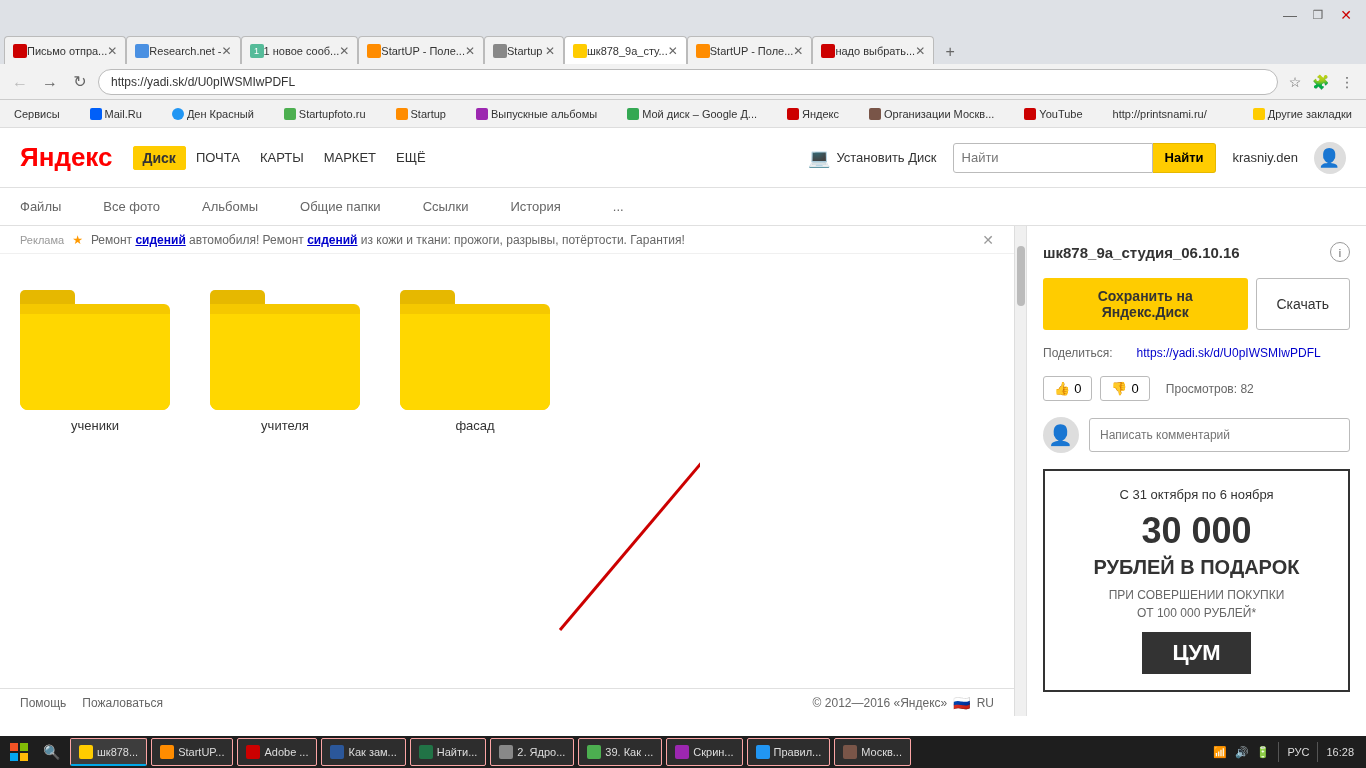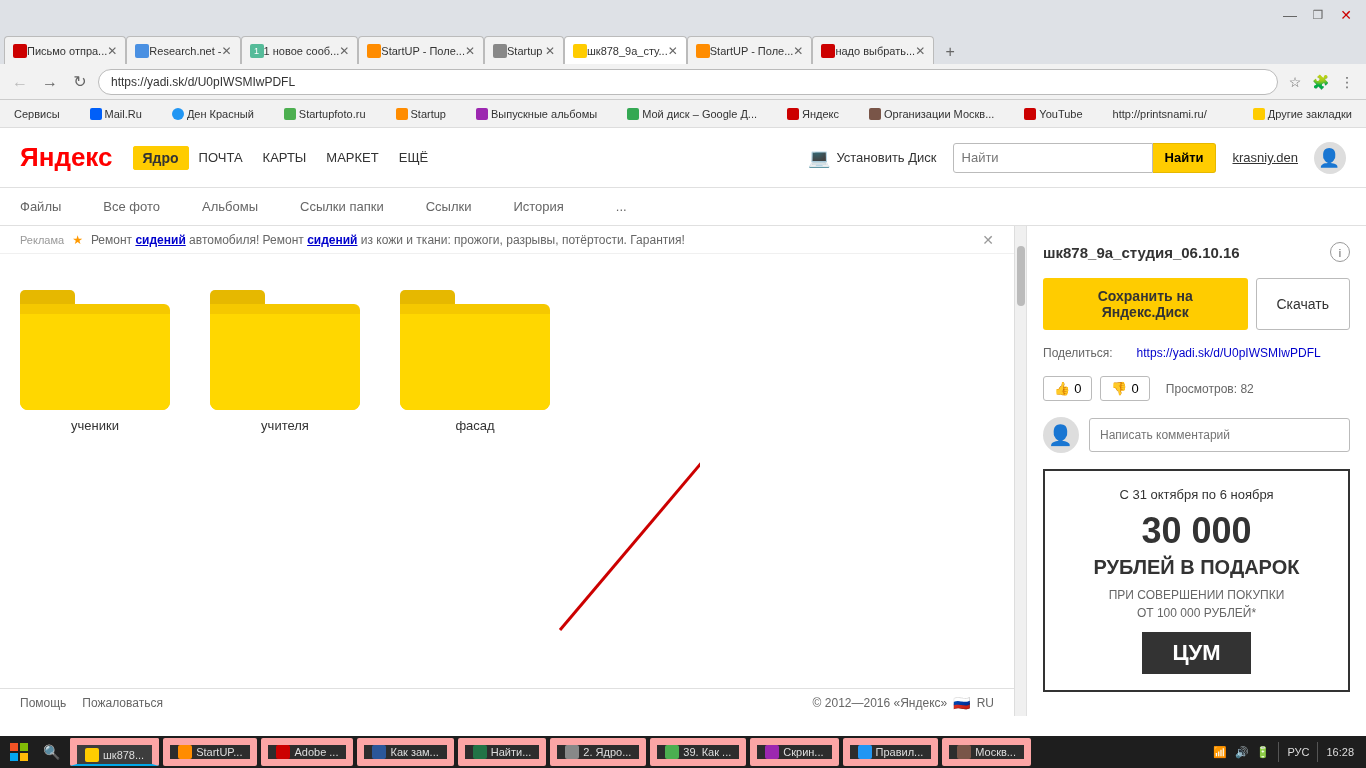--- a/index.html
+++ b/index.html
@@ -34,21 +34,21 @@
     .yandex-logo { display: flex; align-items: center; gap: 2px; margin-right: 12px; }
     .logo-yandex { font-size: 26px; font-weight: bold; color: #ff0000; font-family: 'Arial', sans-serif; }
     .logo-disk { font-size: 14px; font-weight: bold; color: #333; border: 2px solid #ffcc00; padding: 2px 8px; border-radius: 3px; background: #ffcc00; }
     .header-nav { display: flex; gap: 20px; margin-left: 10px; }
     .header-nav-item { font-size: 13px; color: #333; cursor: pointer; text-transform: uppercase; font-weight: normal; }
     .header-right { display: flex; align-items: center; gap: 16px; margin-left: auto; }
     .install-disk-btn { display: flex; align-items: center; gap: 6px; font-size: 13px; color: #333; cursor: pointer; }
     .search-bar { display: flex; }
     .search-input { width: 200px; height: 30px; border: 1px solid #bbb; border-radius: 3px 0 0 3px; padding: 0 8px; font-size: 13px; outline: none; }
     .search-btn { height: 30px; padding: 0 12px; background: #ffcc00; border: 1px solid #e6b800; border-left: none; border-radius: 0 3px 3px 0; cursor: pointer; font-size: 13px; font-weight: bold; }
-    .user-name { font-size: 13px; color: #333; cursor: pointer; text-decoration: underline; }
+    .user-name { font-size: 13px; color: #333; cursor: pointer; }
     .user-avatar { width: 32px; height: 32px; border-radius: 50%; background: #ddd; display: flex; align-items: center; justify-content: center; cursor: pointer; overflow: hidden; }
 
     
     .sub-nav { display: flex; align-items: center; height: 38px; padding: 0 20px; border-bottom: 1px solid #e0e0e0; gap: 42px; }
     .sub-nav-item { font-size: 13px; color: #666; cursor: pointer; }
     .sub-nav-more { font-size: 13px; color: #666; cursor: pointer; margin-left: 10px; }
 
     
     .ad-banner { display: flex; align-items: center; height: 28px; font-size: 12px; color: #666; gap: 8px; border-bottom: 1px solid #f0f0f0; margin-bottom: 16px; }
     .ad-label { font-size: 11px; color: #999; }
@@ -102,21 +102,21 @@
     .footer-flag { font-size: 14px; }
 
     
     .scroll-bar { width: 12px; background: #f0f0f0; border-left: 1px solid #ddd; display: flex; flex-direction: column; }
     .scroll-thumb { width: 8px; height: 60px; background: #bbb; border-radius: 4px; margin: 2px auto; margin-top: 20px; }
 
     
     .taskbar { height: 32px; background: #1e1e1e; display: flex; align-items: center; gap: 4px; padding: 0 4px; position: fixed; bottom: 0; width: 1366px; }
     .taskbar-start { width: 30px; height: 24px; display: flex; align-items: center; justify-content: center; cursor: pointer; }
     .taskbar-search { width: 28px; height: 24px; display: flex; align-items: center; justify-content: center; cursor: pointer; color: #fff; font-size: 14px; }
-    .taskbar-btn { height: 28px; padding: 0 8px; background: #2d2d2d; border: 7px solid #fca5a5; display: flex; align-items: center; gap: 4px; cursor: pointer; font-size: 11px; color: #ddd; border-radius: 2px; min-width: 60px; max-width: 120px; white-space: nowrap; overflow: hidden; }
+    .taskbar-btn { height: 28px; padding: 0 8px; background: #2d2d2d; border: 1px solid #fca5a5; display: flex; align-items: center; gap: 4px; cursor: pointer; font-size: 11px; color: #ddd; border-radius: 2px; min-width: 60px; max-width: 120px; white-space: nowrap; overflow: hidden; }
     .taskbar-btn.active { background: #3d3d3d; border-bottom: 2px solid #00a8e8; }
     .taskbar-icon { width: 14px; height: 14px; border-radius: 2px; flex-shrink: 0; }
     .taskbar-right { margin-left: auto; display: flex; align-items: center; gap: 8px; color: #ddd; font-size: 11px; padding-right: 8px; }
     .taskbar-time { font-size: 11px; color: #ddd; text-align: right; }
     .taskbar-separator { width: 1px; height: 20px; background: #555; }
 
     .page-wrapper { width: 1366px; height: 768px; overflow: hidden; position: relative; }
 
     .main-content-row { display: flex; height: 490px; }
     .content-scroll-area { flex: 1; display: flex; flex-direction: column; overflow: hidden; }
@@ -237,21 +237,21 @@
       <div class="bookmark-favicon" style="background:#ffcc00;border-radius:2px;"></div>
       <span>Другие закладки</span>
     </div>
   </div>
 
   <div class="yandex-header">
     <div class="yandex-logo">
       <span class="logo-yandex">Яндекс</span>
     </div>
     <div style="margin-left:8px;">
-      <span class="logo-disk">Ядро</span>
+      <span class="logo-disk">Диск</span>
     </div>
     <div class="header-nav">
       <span class="header-nav-item">ПОЧТА</span>
       <span class="header-nav-item">КАРТЫ</span>
       <span class="header-nav-item">МАРКЕТ</span>
       <span class="header-nav-item">ЕЩЁ</span>
     </div>
     <div class="header-right">
       <div class="install-disk-btn">
         <span style="font-size:18px;">💻</span>
@@ -265,21 +265,21 @@
       <div class="user-avatar">
         <span style="font-size:18px;color:#999;">👤</span>
       </div>
     </div>
   </div>
 
   <div class="sub-nav">
     <span class="sub-nav-item">Файлы</span>
     <span class="sub-nav-item">Все фото</span>
     <span class="sub-nav-item">Альбомы</span>
-    <span class="sub-nav-item">Ссылки папки</span>
+    <span class="sub-nav-item">Общие папки</span>
     <span class="sub-nav-item">Ссылки</span>
     <span class="sub-nav-item">История</span>
     <span class="sub-nav-more">...</span>
   </div>
 
   <div class="main-content-row">
 
     <div class="content-scroll-area">
 
       <div class="ad-banner" style="padding: 0 20px;">

